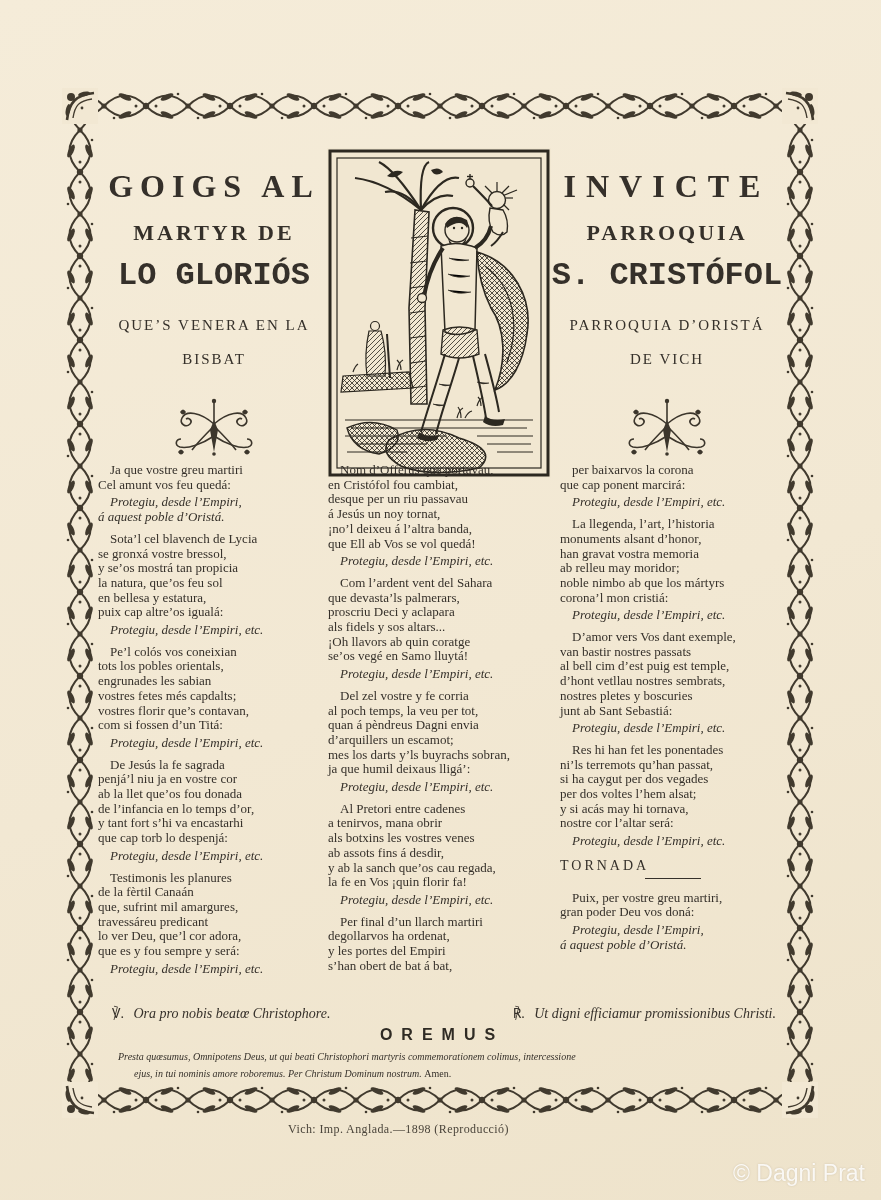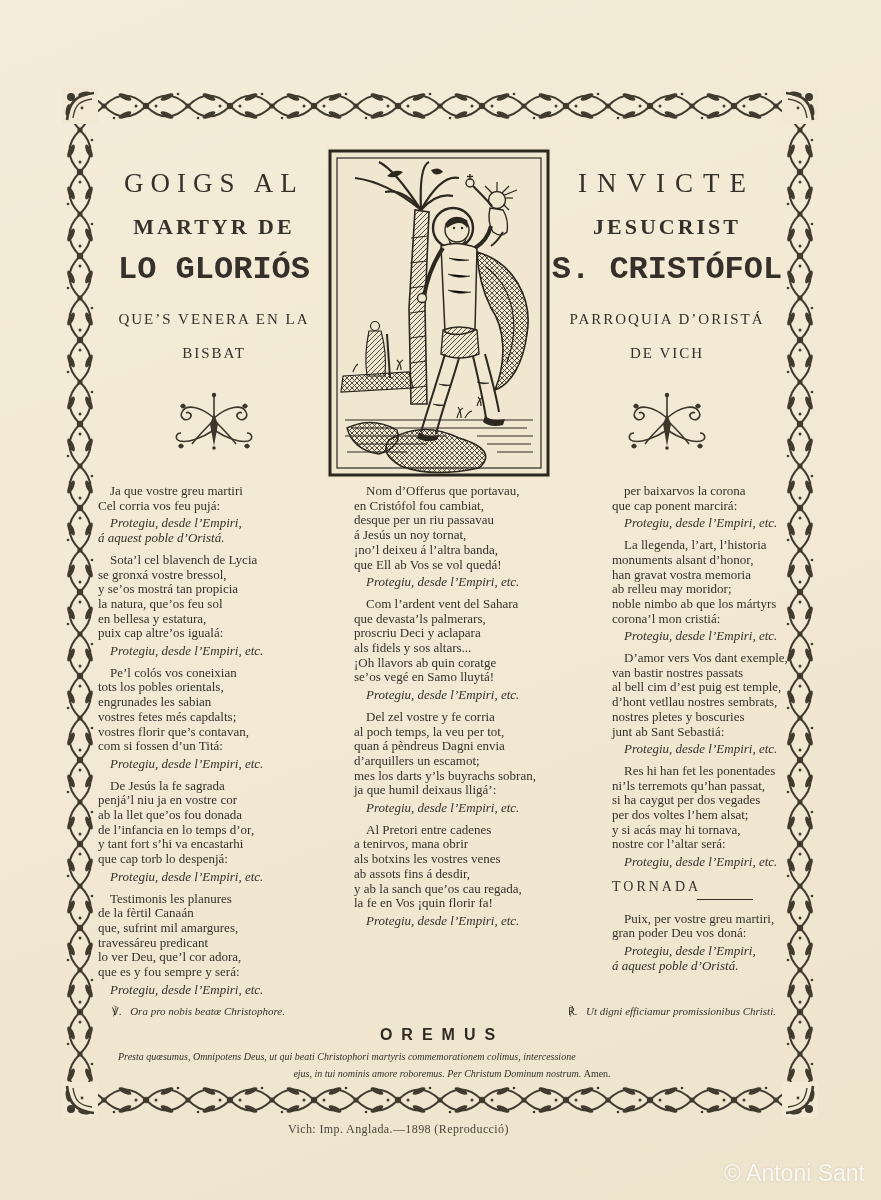--- a/index.html
+++ b/index.html
@@ -6,48 +6,48 @@
   .page{
     position:relative;width:881px;height:1200px;overflow:hidden;
     background:linear-gradient(160deg,#f5ecd9 0%,#f2e8d3 55%,#eee3cb 100%);
     font-family:"Liberation Serif", serif;color:#35302a;
   }
   
   .bstrip{position:absolute;}
   
   .hdr{position:absolute;top:168px;width:238px;text-align:center;}
   .hdr-left{left:95px;} .hdr-right{left:548px;}
-  .h-l1{font-size:27px;font-weight:400;letter-spacing:7px;margin-bottom:15px;white-space:nowrap;}
+  .h-l1{font-size:32px;font-weight:700;letter-spacing:7px;margin-bottom:15px;white-space:nowrap;}
   .h-l1r{letter-spacing:10px;}
   .h-l2{font-size:22px;font-weight:700;letter-spacing:3px;margin-bottom:11px;white-space:nowrap;}
   .h-l3{font-family:"Liberation Mono",monospace;font-size:32px;font-weight:700;letter-spacing:0px;margin-bottom:23px;white-space:nowrap;}
   .h-l4{font-size:15px;letter-spacing:2px;margin-bottom:17px;white-space:nowrap;}
   .h-l5{font-size:15px;letter-spacing:2px;white-space:nowrap;}
   .fleuron{margin:24px auto 0;display:block;}
   
   .woodcut{position:absolute;left:327px;top:148px;width:224px;height:330px;}
   
-  .cols{position:absolute;left:98px;top:484px;width:688px;display:grid;grid-template-columns:230px 232px 226px;gap:26px;}
+  .cols{position:absolute;left:98px;top:463px;width:688px;display:grid;grid-template-columns:230px 232px 226px;}
   .vcol{font-size:13px;line-height:14.7px;}
   .stanza{margin:0 0 7px 0;}
   .vline{white-space:nowrap;}
   .vline.first{text-indent:12px;}
   .refrain{font-style:italic;margin-top:3px;}
   .rline{white-space:nowrap;}
   .rline.first{text-indent:12px;}
   .tornada-head{letter-spacing:3px;font-size:14px;margin:10px 0 4px;}
   .tornada-rule{width:56px;border-top:1.5px solid #35302a;margin:4px auto 12px;}
   
-  .versicles{position:absolute;left:112px;top:1003px;width:664px;display:flex;justify-content:space-between;font-size:11px;}
+  .versicles{position:absolute;left:112px;top:1003px;width:664px;display:flex;justify-content:space-between;font-size:14px;}
   .vr-sym{font-style:normal;margin-right:6px;}
   .vr-txt{font-style:italic;}
   .oremus{position:absolute;left:98px;top:1026px;width:688px;text-align:center;
     font-family:"Liberation Sans",sans-serif;font-size:16px;font-weight:600;letter-spacing:9px;color:#2f2b24;}
   .prayer{position:absolute;left:118px;top:1048px;width:652px;font-style:italic;font-size:10px;line-height:17px;}
-  .prayer .pl2{text-indent:16px;text-align:center;}
+  .prayer .pl2{text-indent:16px;}
   .amen{font-style:normal;}
   
   .imprint{position:absolute;left:0;top:1122px;width:797px;text-align:center;font-size:12px;letter-spacing:.4px;color:#4a443a;}
   .watermark{position:absolute;right:16px;top:1160px;font-family:"Liberation Sans",sans-serif;font-size:23px;
     color:rgba(255,255,255,.85);text-shadow:0 0 2px rgba(120,100,70,.25);}
 </style>
 </head>
 <body>
 
 <div class="page">
@@ -152,21 +152,21 @@
           <path d="M76,20 q-3,-5 -6,0 q3,5 6,0"></path>
         <path d="M6,60 q3,-5 6,0 q-3,5 -6,0"></path>
           <path d="M78,60 q-3,-5 -6,0 q3,5 6,0"></path>
         <circle cx="42" cy="62" r="1.8"></circle>
       </g>
     </svg>
   </div>
 
   <div class="hdr hdr-right">
     <div class="h-l1 h-l1r">INVICTE</div>
-    <div class="h-l2">JESUCRIST</div>
+    <div class="h-l2">PARROQUIA</div>
     <div class="h-l3">S. CRISTÓFOL</div>
     <div class="h-l4">PARROQUIA D’ORISTÁ</div>
     <div class="h-l5">DE VICH</div>
     <svg class="fleuron" width="84" height="66" viewBox="0 0 84 66">
       <g stroke="#3c362c" fill="none" stroke-width="1.6">
         <path d="M42,10 L42,30"></path>
         <path d="M42,32 C28,20 14,18 10,26 C7,32 14,36 18,32 C21,29 17,25 14,27"></path>
         <path d="M42,32 C56,20 70,18 74,26 C77,32 70,36 66,32 C63,29 67,25 70,27"></path>
         <path d="M42,44 C30,52 16,57 8,55 C2,53 4,47 9,47"></path>
         <path d="M42,44 C54,52 68,57 76,55 C82,53 80,47 75,47"></path>
@@ -298,21 +298,21 @@
     <g stroke="#2c2820" stroke-width="1.2" fill="none">
       <path d="M130,270 q2,-8 6,-10 M134,270 q0,-7 -3,-11 M138,270 q3,-6 7,-7"></path>
       <path d="M150,258 q2,-7 6,-9 M154,258 q0,-6 -3,-9"></path>
     </g>
   </svg>
 
   <div class="cols">
       <div class="vcol">
         <div class="stanza">
           <div class="vline first">Ja que vostre greu martiri</div>
-          <div class="vline">Cel corria vos feu pujá:</div>
+          <div class="vline">Cel amunt vos feu quedá:</div>
           <div class="refrain">
             <div class="rline first">Protegiu, desde l’Empiri,</div>
             <div class="rline">á aquest poble d’Oristá.</div>
           </div>
         </div>
         <div class="stanza">
           <div class="vline first">Sota’l cel blavench de Lycia</div>
           <div class="vline">se gronxá vostre bressol,</div>
           <div class="vline">y se’os mostrá tan propicia</div>
           <div class="vline">la natura, que’os feu sol</div>
@@ -393,20 +393,26 @@
         <div class="stanza">
           <div class="vline first">Al Pretori entre cadenes</div>
           <div class="vline">a tenirvos, mana obrir</div>
           <div class="vline">als botxins les vostres venes</div>
           <div class="vline">ab assots fins á desdir,</div>
           <div class="vline">y ab la sanch que’os cau regada,</div>
           <div class="vline">la fe en Vos ¡quin florir fa!</div>
           <div class="refrain">
             <div class="rline first">Protegiu, desde l’Empiri, etc.</div>
           </div>
+        </div>
+        <div class="stanza">
+          <div class="vline first">Per final d’un llarch martiri</div>
+          <div class="vline">degollarvos ha ordenat,</div>
+          <div class="vline">y les portes del Empiri</div>
+          <div class="vline">s’han obert de bat á bat,</div>
         </div>
       </div>
       <div class="vcol">
         <div class="stanza">
           <div class="vline first">per baixarvos la corona</div>
           <div class="vline">que cap ponent marcirá:</div>
           <div class="refrain">
             <div class="rline first">Protegiu, desde l’Empiri, etc.</div>
           </div>
         </div>
@@ -470,14 +476,14 @@
   <div class="oremus">OREMUS</div>
   <div class="prayer">
     <div class="pl1">Presta quœsumus, Omnipotens Deus, ut qui beati Christophori martyris commemorationem colimus, intercessione</div>
     <div class="pl2">
       <span>ejus, in tui nominis amore roboremus. Per Christum Dominum nostrum.</span>
       <span class="amen">Amen.</span>
     </div>
   </div>
 
   <div class="imprint">Vich: Imp. Anglada.—1898 (Reproducció)</div>
-  <div class="watermark">© Antoni Sant</div>
+  <div class="watermark">© Dagni Prat</div>
 </div>
 
 </body></html>

